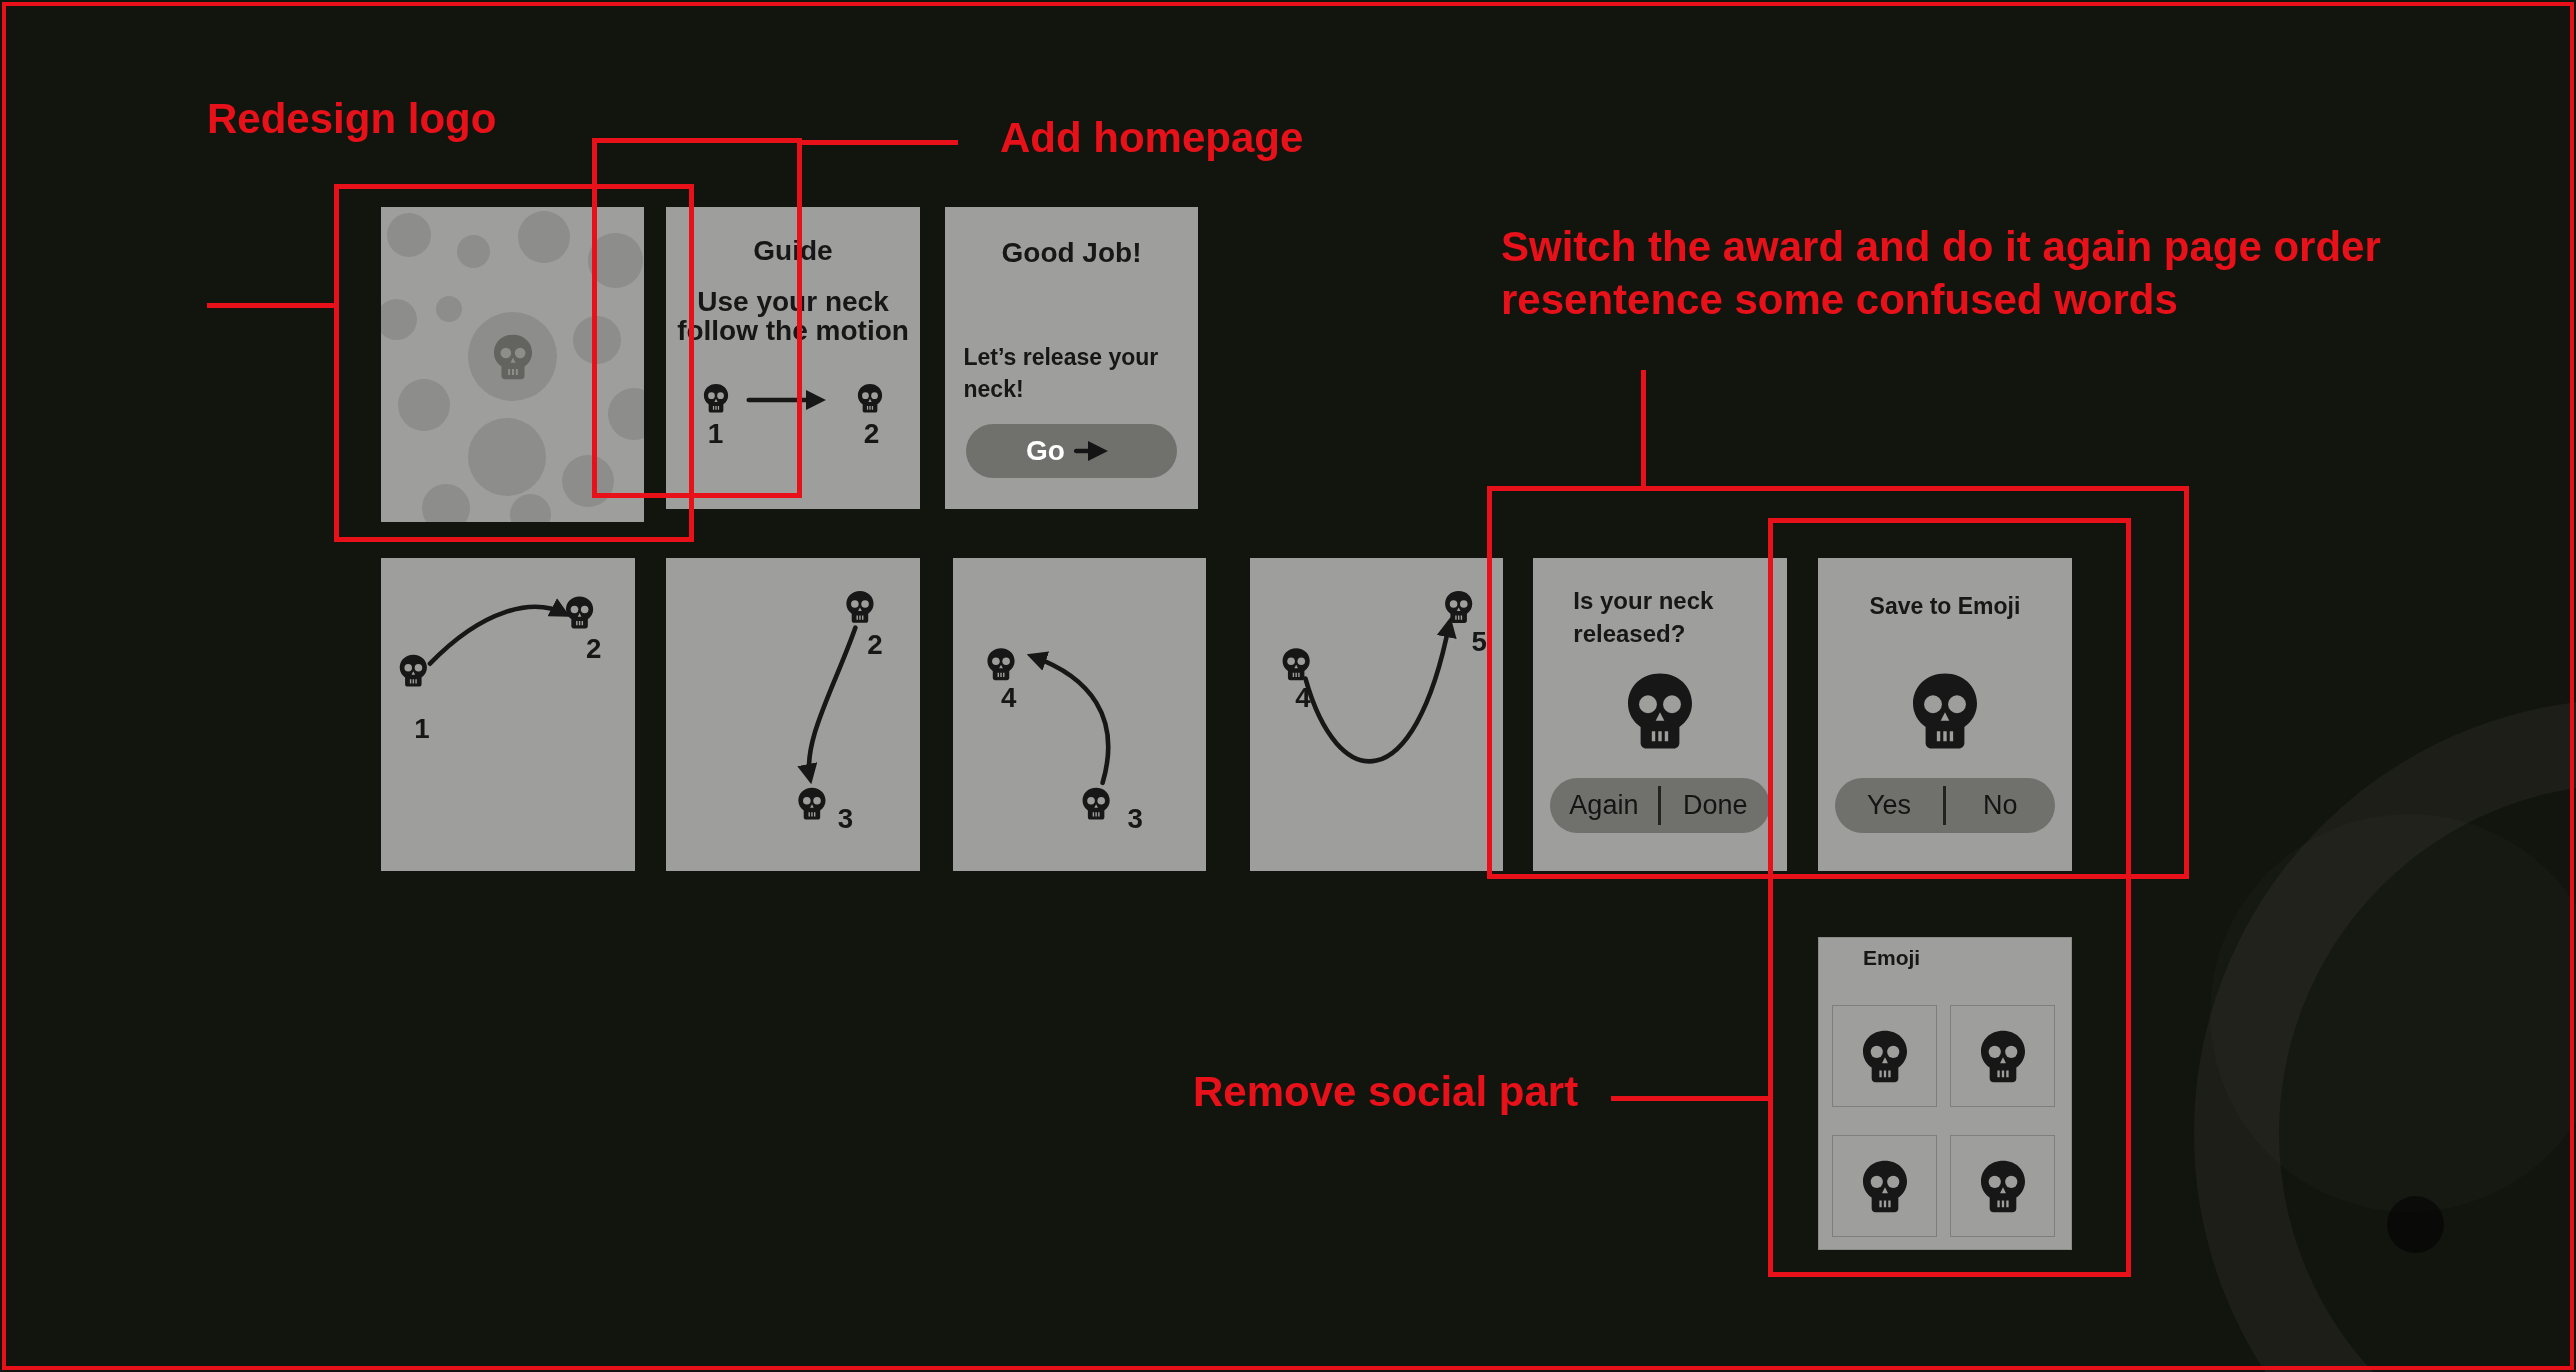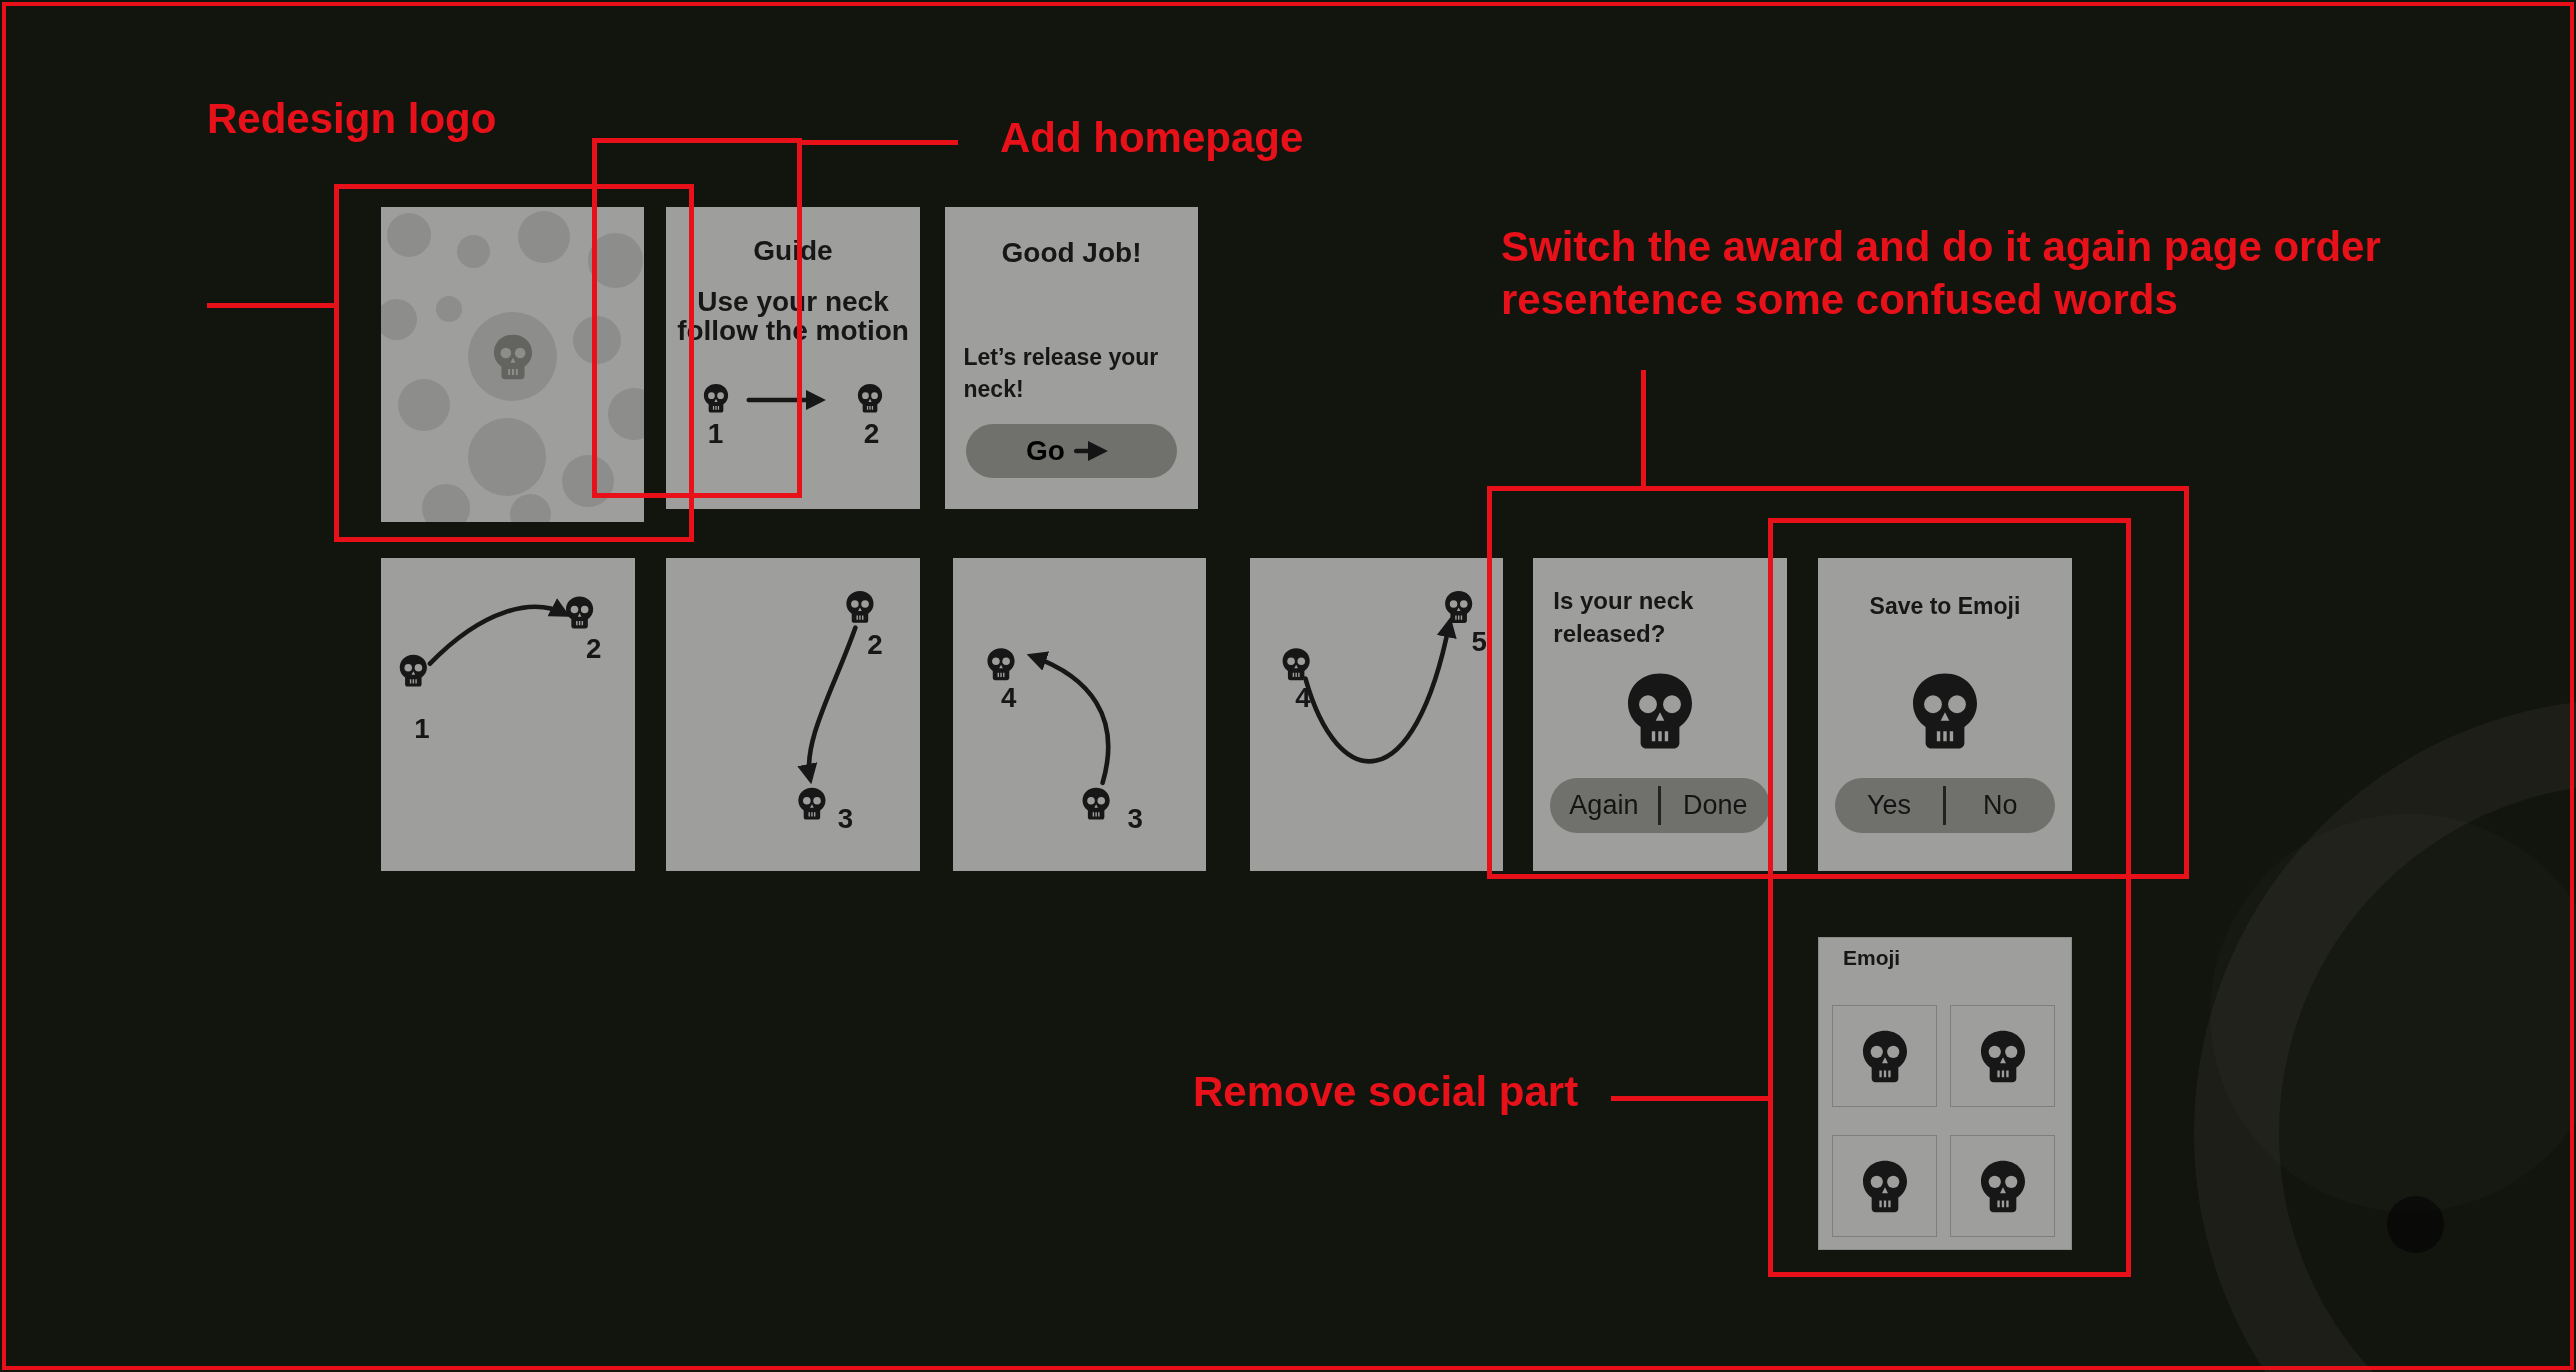--- a/index.html
+++ b/index.html
@@ -15,36 +15,36 @@
   .bg-dot  { position:absolute; background:rgba(0,0,0,0.5); border-radius:50%; z-index:1; }
 
   
   .screen {
     position:absolute; background:var(--screen-gray,#9e9e9c);
     color:var(--ink,#171717); z-index:2; overflow:hidden;
     --skull-eye: var(--screen-gray,#9e9e9c);
   }
   .s-title { position:absolute; left:0; right:0; margin:0; text-align:center;
     font-size:28px; font-weight:700; white-space:nowrap; }
-  .left-title { position:absolute; font-weight:700; white-space:nowrap; }
+  .left-title { position:absolute; font-weight:700; white-space:nowrap;margin-left:20px; }
 
   .skull { position:absolute; color:var(--ink,#171717); }
   .skull svg { width:100%; height:100%; display:block; }
 
   .guide-body { position:absolute; left:0; right:0; text-align:center;
     font-size:28px; font-weight:700; line-height:29px; }
   .goodjob-body { position:absolute; left:18.5px; font-size:23px; font-weight:700; line-height:32px;margin-top:8px; }
 
   .pill { position:absolute; background:var(--button-gray,#70706c); border-radius:28px;
     display:flex; align-items:stretch; }
   .pill .half { flex:1; display:flex; align-items:center; justify-content:center;
     font-weight:400; font-size:27px; color:#141414; }
   .pill .divider { width:2.8px; background:#22221f; margin:8.3px 0; }
   .pill.go { align-items:center; justify-content:center; gap:9px;
-    font-weight:700; font-size:28px; color:#000000; }
+    font-weight:700; font-size:28px; color:#ffffff; }
 
   .num-label { position:absolute; width:37px; text-align:center;
     font-size:28px; font-weight:700; }
 
   .motion { position:absolute; inset:0; width:100%; height:100%; color:var(--ink,#171717); }
   .motion text { font-family:"Liberation Sans", sans-serif; font-weight:700; font-size:30px; fill:var(--ink,#171717); }
   .curve { fill:none; stroke:var(--ink,#171717); stroke-width:5; stroke-linecap:round; }
   .arrow-line { stroke:var(--ink,#171717); stroke-width:5; stroke-linecap:round; fill:none; }
 
   

